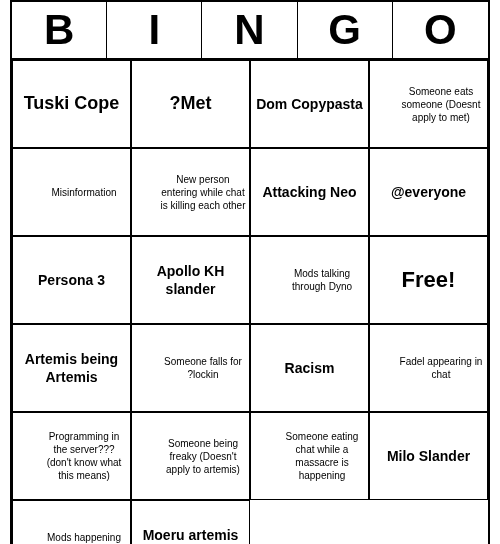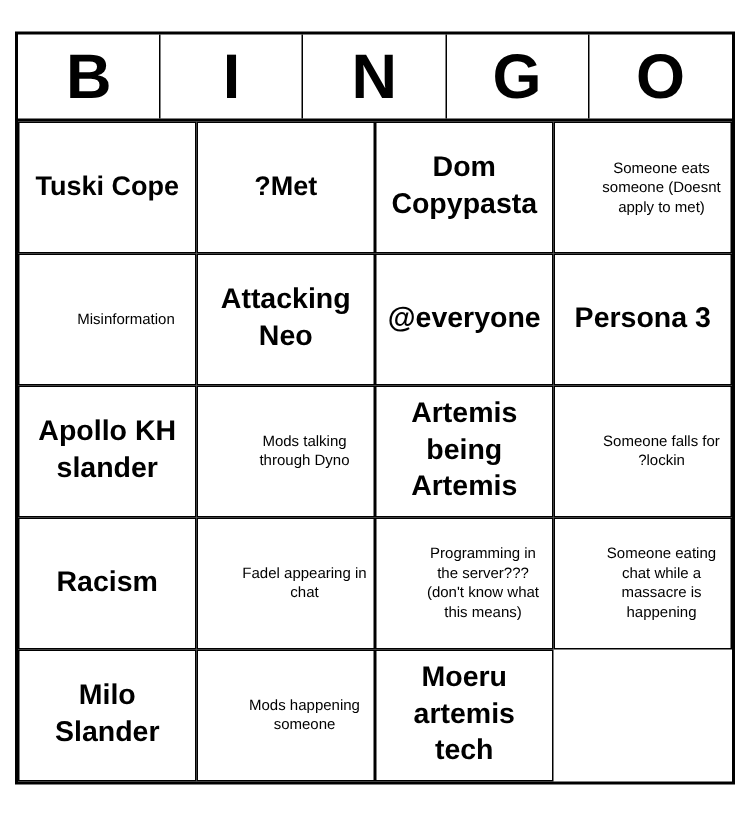--- a/index.html
+++ b/index.html
@@ -47,21 +47,21 @@
       font-size: 11px;
       line-height: 1.3;
       word-break: break-word;
       hyphens: auto;
     }
     .bingo-cell.large-text {
       font-size: 18px;
       font-weight: bold;
     }
     .bingo-cell.medium-text {
-      font-size: 19px;
+      font-size: 14px;
       font-weight: bold;
     }
     .bingo-cell.small-text {
       font-size: 10px;
       padding-left: 28px;
     }
     .bingo-cell.free {
       font-size: 22px;
       font-weight: bold;
     }
@@ -76,28 +76,31 @@
       <div class="bingo-header-cell">N</div>
       <div class="bingo-header-cell">G</div>
       <div class="bingo-header-cell">O</div>
     </div>
   <div class="bingo-grid">
   <div class="bingo-cell large-text">Tuski Cope</div>
       <div class="bingo-cell large-text">?Met</div>
       <div class="bingo-cell medium-text">Dom Copypasta</div>
       <div class="bingo-cell small-text">Someone eats someone (Doesnt apply to met)</div>
       <div class="bingo-cell small-text">Misinformation</div>
+      <div class="bingo-cell small-text">New person entering while chat is killing each other</div>
       <div class="bingo-cell medium-text">Attacking Neo</div>
       <div class="bingo-cell medium-text">@everyone</div>
       <div class="bingo-cell medium-text">Persona 3</div>
       <div class="bingo-cell medium-text">Apollo KH slander</div>
       <div class="bingo-cell small-text">Mods talking through Dyno</div>
+      <div class="bingo-cell free">Free!</div>
       <div class="bingo-cell medium-text">Artemis being Artemis</div>
       <div class="bingo-cell small-text">Someone falls for ?lockin</div>
       <div class="bingo-cell medium-text">Racism</div>
       <div class="bingo-cell small-text">Fadel appearing in chat</div>
       <div class="bingo-cell small-text">Programming in the server??? (don't know what this means)</div>
+      <div class="bingo-cell small-text">Someone being freaky (Doesn't apply to artemis)</div>
       <div class="bingo-cell small-text">Someone eating chat while a massacre is happening</div>
       <div class="bingo-cell medium-text">Milo Slander</div>
       <div class="bingo-cell small-text">Mods happening someone</div>
       <div class="bingo-cell medium-text">Moeru artemis tech</div>
     </div>
 </div>
 
 </body></html>

